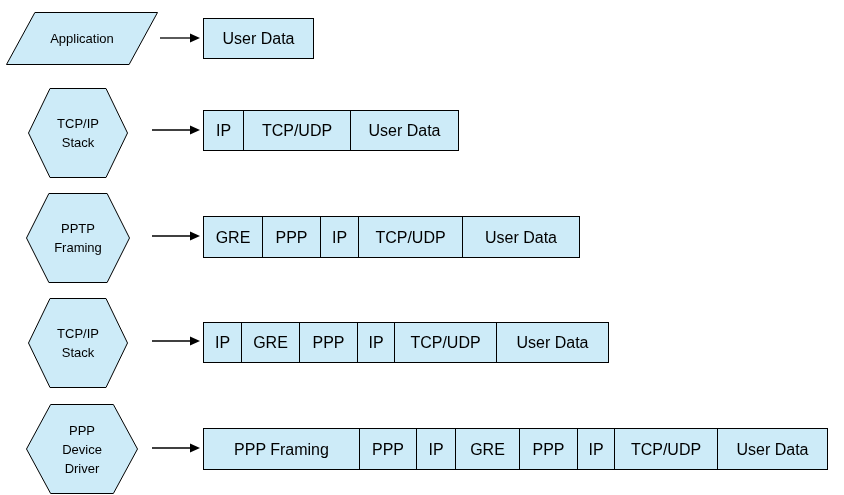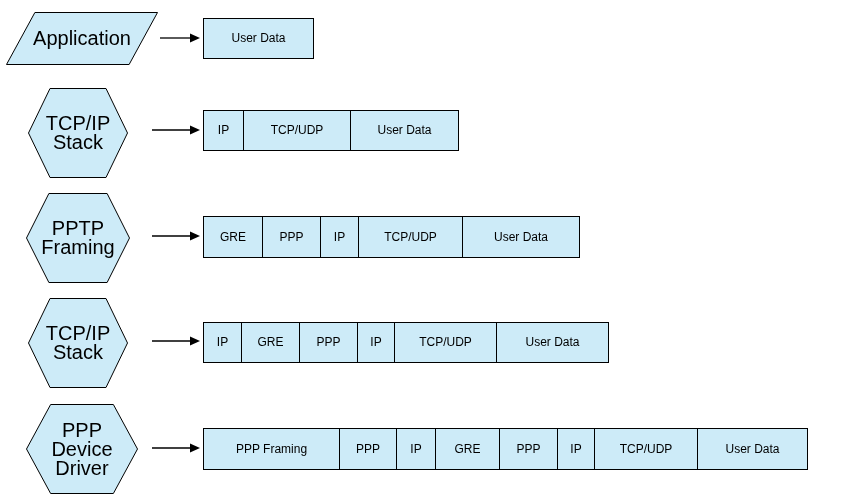--- a/index.html
+++ b/index.html
@@ -22,21 +22,21 @@
   
   .shape-outline {
     position: absolute;
     left: 0;
     top: 0;
     pointer-events: none;
   }
   .shape-label {
     position: relative;
     z-index: 2;
-    font-size: 20px;
+    font-size: 13px;
     line-height: 19px;
     text-align: center;
   }
 
   
   .arrow {
     position: absolute;
   }
 
   
@@ -47,21 +47,21 @@
     border: 1px solid #000000;
     background: #cdebf8;
     height: 41px;
   }
   .packet-cell {
     box-sizing: border-box;
     display: flex;
     align-items: center;
     justify-content: center;
     border-right: 1px solid #000000;
-    font-size: 12px;
+    font-size: 16px;
     line-height: 19px;
     white-space: nowrap;
     padding: 0 7px;
   }
   .packet-cell:last-child {
     border-right: none;
   }
 </style>
 </head>
 <body>
@@ -139,21 +139,21 @@
       </svg>
       <div class="shape-label" style="white-space: pre-line;">PPP
 Device
 Driver</div>
     </div>
     <svg width="48" height="14" viewBox="0 0 48 14" class="arrow" style="left: 152px; top: 441px;">
       <line x1="0" y1="7" x2="39" y2="7" stroke="#000000" stroke-width="1.3"></line>
       <polygon points="38,2.5 48,7 38,11.5" fill="#000000"></polygon>
     </svg>
     <div class="packet-row" style="left: 203px; top: 428px; height: 42px;">
-      <div class="packet-cell" style="width: 136px;">PPP Framing</div>
+      <div class="packet-cell" style="width: 156px;">PPP Framing</div>
       <div class="packet-cell" style="width: 57px;">PPP</div>
       <div class="packet-cell" style="width: 39px;">IP</div>
       <div class="packet-cell" style="width: 64px;">GRE</div>
       <div class="packet-cell" style="width: 58px;">PPP</div>
       <div class="packet-cell" style="width: 37px;">IP</div>
       <div class="packet-cell" style="width: 103px;">TCP/UDP</div>
       <div class="packet-cell" style="width: 109px;">User Data</div>
     </div>
   </div>
 

